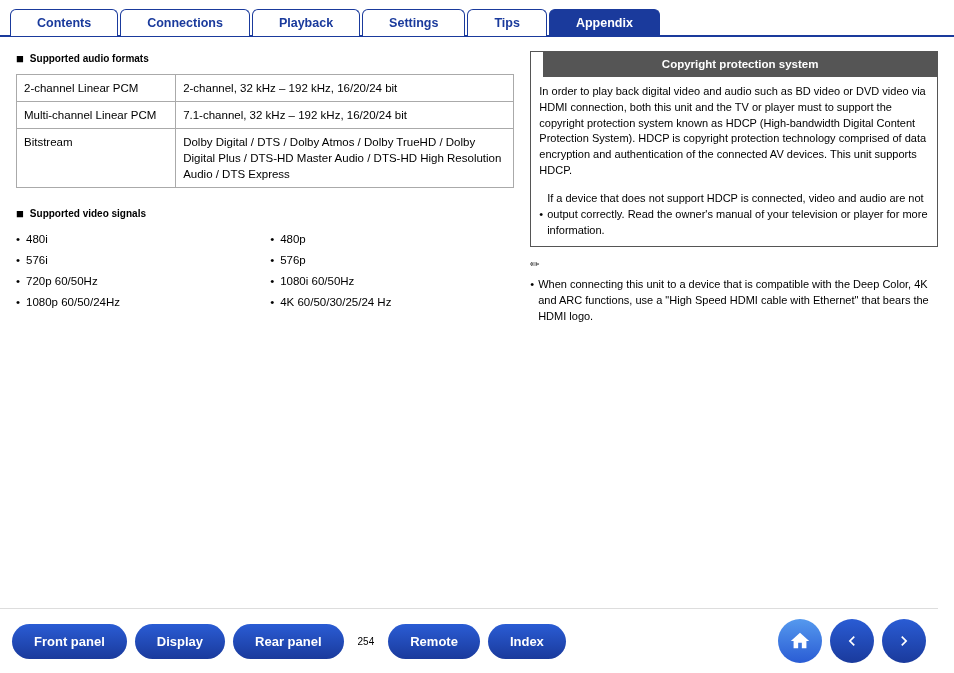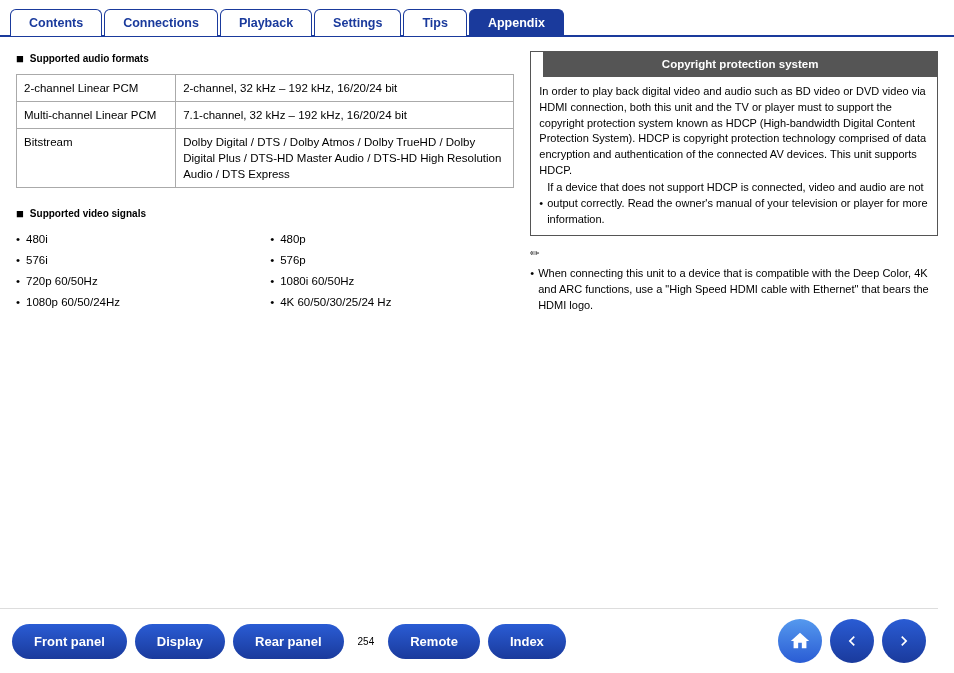--- a/index.html
+++ b/index.html
@@ -15,21 +15,21 @@
 
     
     .nav-tabs {
       display: flex;
       align-items: flex-end;
       padding: 8px 10px 0 10px;
       background: #fff;
       border-bottom: 2px solid #1a3a9c;
     }
     .nav-tab {
-      padding: 6px 18px;
+      padding: 6px 26px;
       font-size: 12.5px;
       font-weight: bold;
       color: #1a3a9c;
       background: #fff;
       border: 1.5px solid #1a3a9c;
       border-bottom: none;
       border-radius: 6px 6px 0 0;
       margin-right: 2px;
       cursor: pointer;
       position: relative;
@@ -129,21 +129,21 @@
       font-weight: bold;
       padding: 4px 6px;
       font-size: 11.5px;
       margin-left: 12px;
     }
     .copyright-body {
       padding: 7px 8px;
       color: #000;
     }
     .copyright-note {
-      margin-top: 1px;
+      margin-top: 12px;
       display: flex;
       align-items: center;
       gap: 4px;
     }
     .copyright-note::before {
       content: '•';
       flex-shrink: 0;
       margin-top: 0;
     }
 

